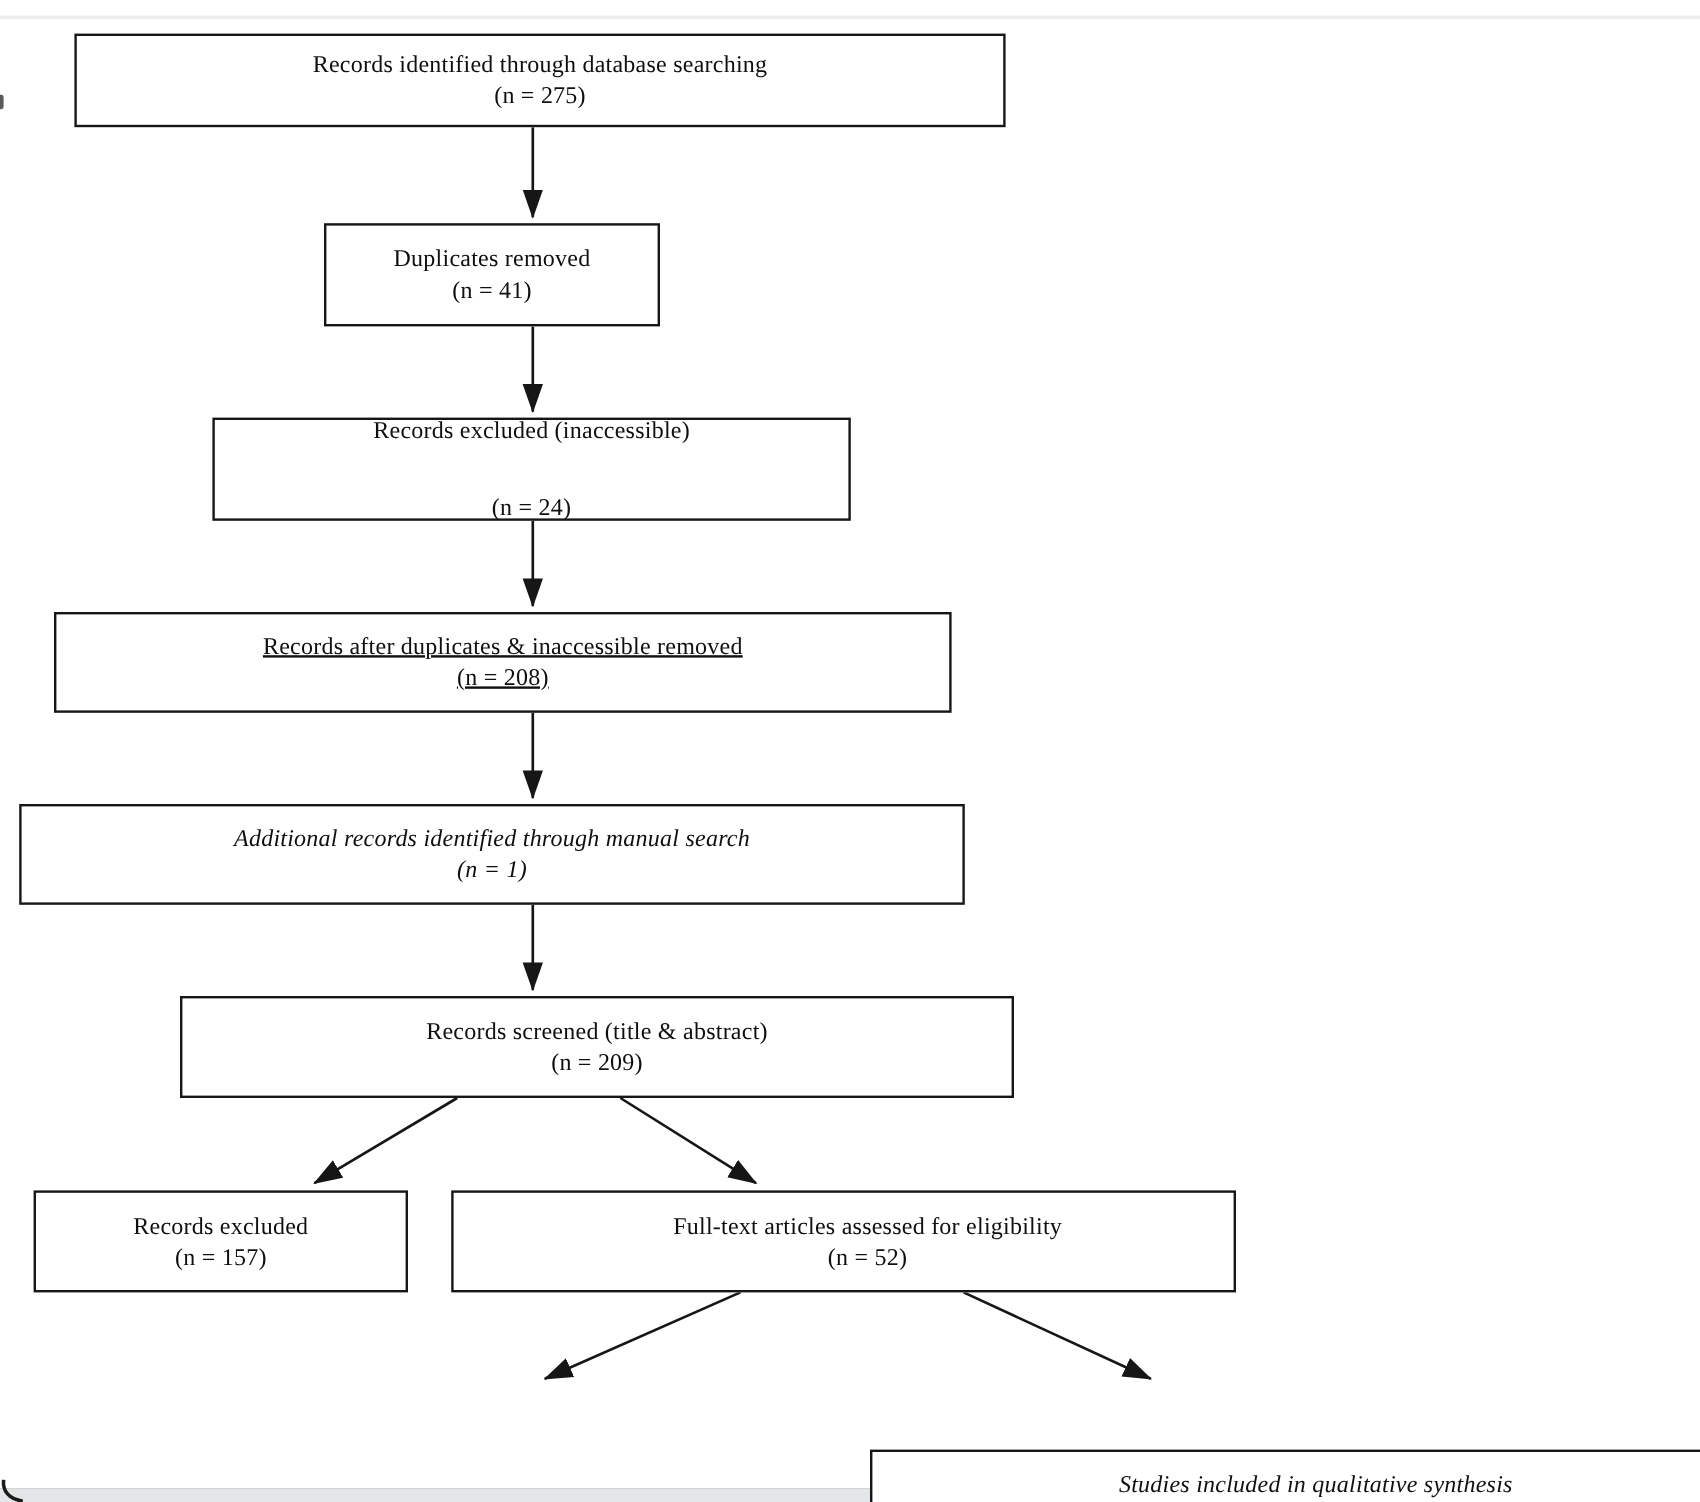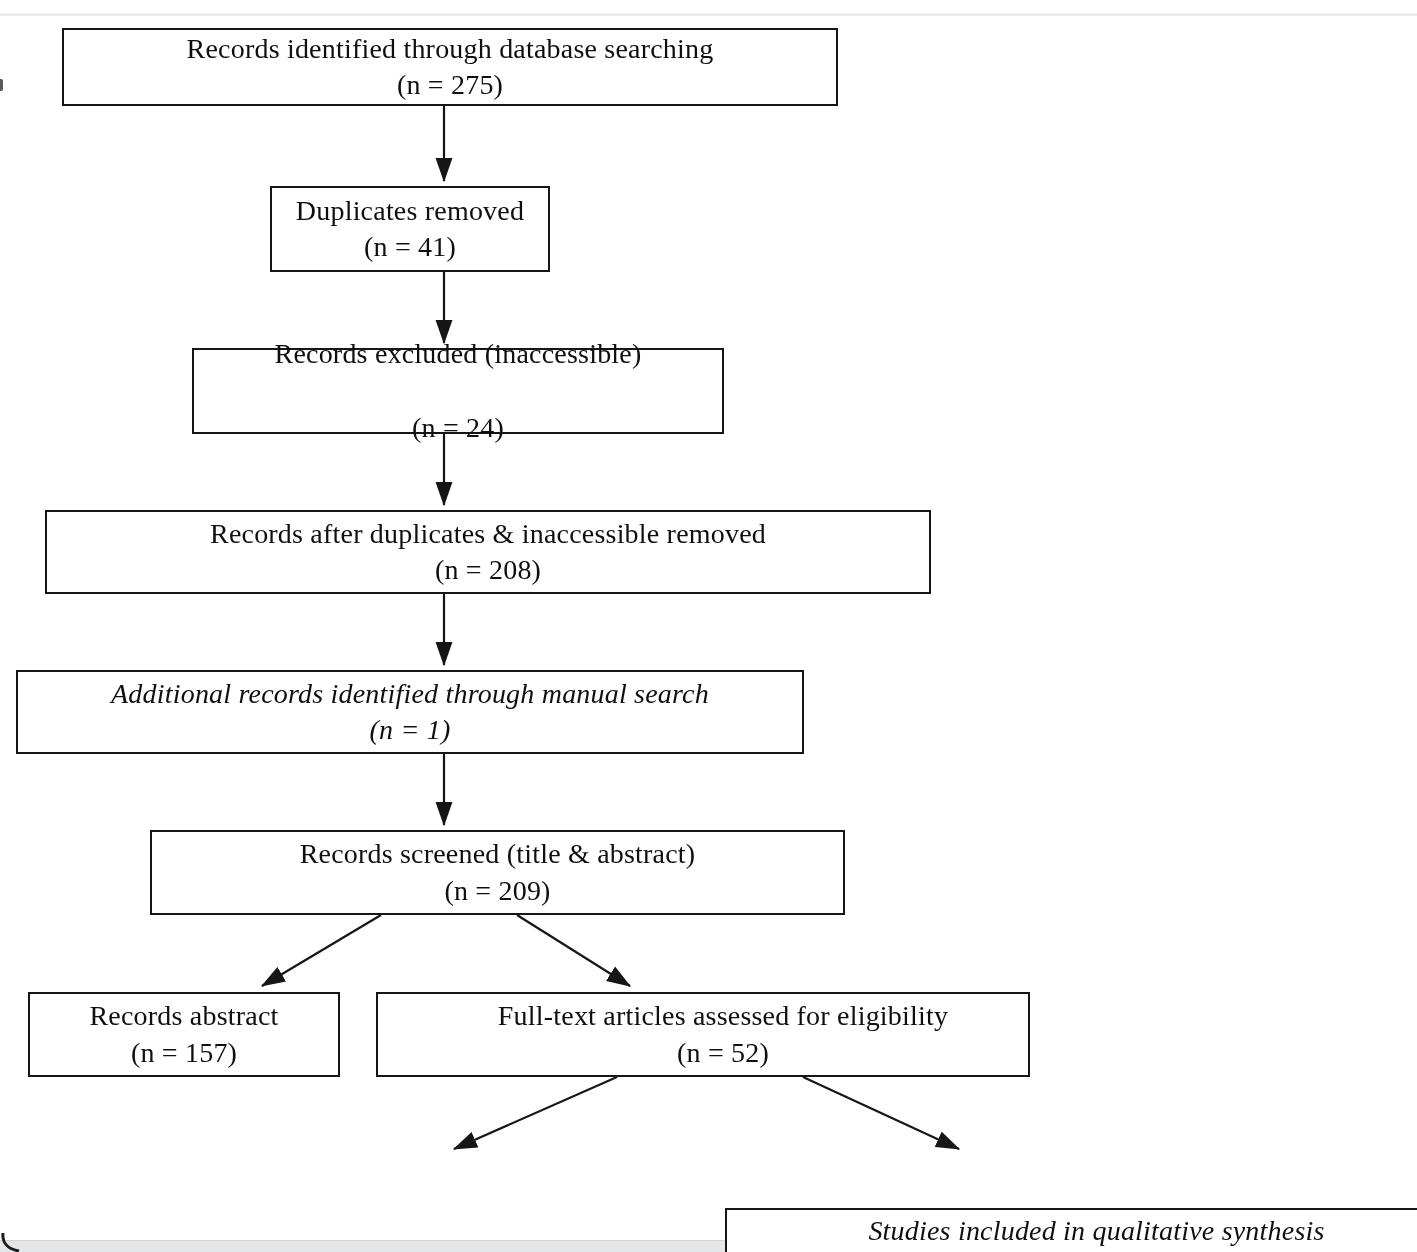--- a/index.html
+++ b/index.html
@@ -18,21 +18,21 @@
   .flow-box {
     position: absolute;
     box-sizing: border-box;
     border: 2.5px solid #161616;
     background: #ffffff;
     display: flex;
     flex-direction: column;
     align-items: center;
     justify-content: center;
     text-align: center;
-    font-size: 28px;
+    font-size: 20px;
     line-height: 1.3;
     color: #0f0f0f;
     letter-spacing: 0.2px;
   }
   .flow-box .box-label,
   .flow-box .box-n {
     display: block;
     white-space: nowrap;
   }
   .arrows-layer {
@@ -116,42 +116,42 @@
   <div class="flow-box" style="left:62px; top:28px; width:776px; height:78px;">
     <span class="box-label">Records identified through database searching</span>
     <span class="box-n">(n = 275)</span>
   </div>
 
   <div class="flow-box" style="left:270px; top:186px; width:280px; height:86px;">
     <span class="box-label">Duplicates removed</span>
     <span class="box-n">(n = 41)</span>
   </div>
 
-  <div class="flow-box" style="left:192px; top:348px; width:532px; height:86px;gap:38px;">
+  <div class="flow-box" style="left:177px; top:348px; width:532px; height:86px;gap:38px;">
     <span class="box-label">Records excluded (inaccessible)</span>
     <span class="box-n">(n = 24)</span>
   </div>
 
-  <div class="flow-box" style="left:45px; top:510px; width:886px; height:84px;">
+  <div class="flow-box" style="left:45px; top:510px; width:748px; height:84px;text-decoration:underline;">
     <span class="box-label">Records after duplicates &amp; inaccessible removed</span>
     <span class="box-n">(n = 208)</span>
   </div>
 
   <div class="flow-box" style="left:16px; top:670px; width:788px; height:84px;font-style:italic;">
     <span class="box-label">Additional records identified through manual search</span>
     <span class="box-n">(n = 1)</span>
   </div>
 
   <div class="flow-box" style="left:150px; top:830px; width:695px; height:85px;">
     <span class="box-label">Records screened (title &amp; abstract)</span>
     <span class="box-n">(n = 209)</span>
   </div>
 
   <div class="flow-box" style="left:28px; top:992px; width:312px; height:85px;">
-    <span class="box-label">Records abstract</span>
+    <span class="box-label">Records excluded</span>
     <span class="box-n">(n = 157)</span>
   </div>
 
   <div class="flow-box" style="left:376px; top:992px; width:654px; height:85px;padding-left:40px;">
     <span class="box-label">Full-text articles assessed for eligibility</span>
     <span class="box-n">(n = 52)</span>
   </div>
 
 
   <div class="flow-box" style="left:725px; top:1208px; width:743px; height:83px;font-style:italic;">

